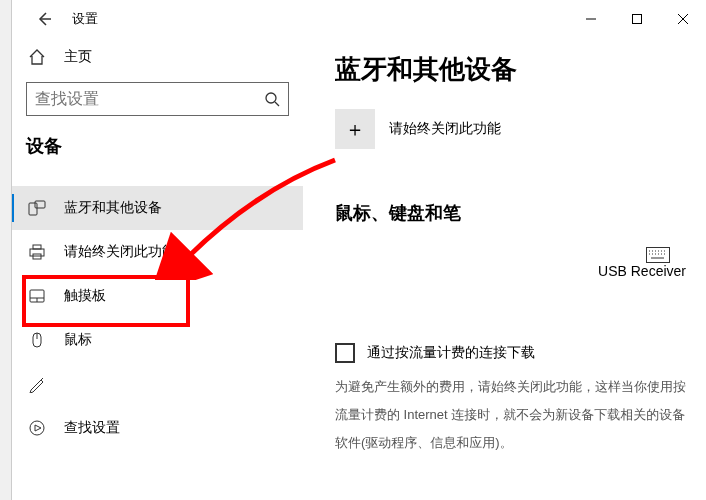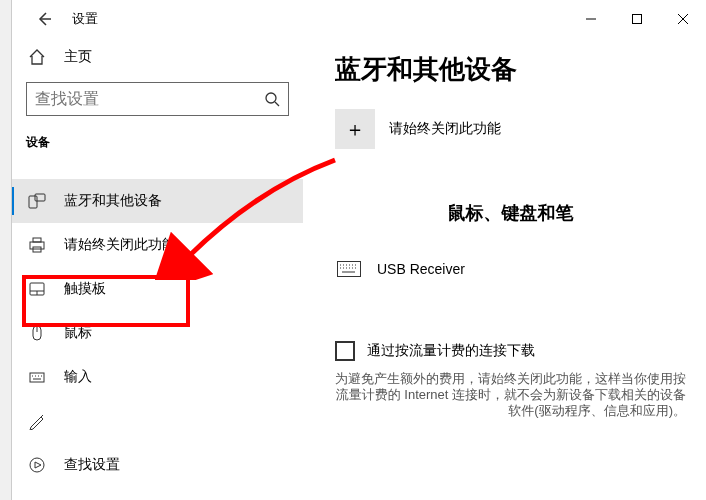--- a/index.html
+++ b/index.html
@@ -103,21 +103,21 @@
       outline: none;
       flex: 1;
       font-size: 16px;
       background: transparent;
     }
     .searchbox .sicon {
       color: #333;
     }
     .cat-label {
       font-weight: 600;
-      font-size: 12px;
+      font-size: 18px;
       padding: 6px 0 6px 14px;
     }
     .nav {
       margin-top: 22px;
     }
     .nav-item {
       display: flex;
       align-items: center;
       height: 44px;
       padding-left: 14px;
@@ -167,54 +167,53 @@
       background: #e6e6e6;
       display: flex;
       align-items: center;
       justify-content: center;
       font-size: 20px;
       margin-right: 14px;
     }
     .section-title {
       font-size: 18px;
       font-weight: 600;
-      margin-bottom: 30px;
-      text-align: center;
+      margin-bottom: 16px;
     }
     .device-row {
       display: flex;
       align-items: flex-end;
       padding: 6px 0;
       cursor: pointer;
+      flex-direction: column;
     }
     .device-row .dicon {
       width: 28px;
       margin-right: 14px;
       display: flex;
       justify-content: center;
     }
     .metered {
       margin-top: 58px;
-      text-align: right;
     }
     .checkbox-row {
       display: flex;
       align-items: center;
       margin-bottom: 10px;
     }
     .checkbox {
       width: 20px;
       height: 20px;
       border: 2px solid #333;
       margin-right: 12px;
     }
     .desc {
       font-size: 13px;
       color: #555;
-      line-height: 16px;
+      line-height: 28px;
     }
     
     .arrow-svg {
       position: absolute;
       left: 155px;
       top: 150px;
       width: 200px;
       height: 130px;
       pointer-events: none;
     }
@@ -310,29 +309,20 @@
             <svg width="18" height="18" viewBox="0 0 18 18">
                 <rect x="5" y="2" width="8" height="14" rx="4" stroke="#333" fill="none"></rect>
                 <path d="M9 2 V8" stroke="#333"></path>
               </svg>
           </span>
           <span>鼠标</span>
         </div>
         <div class="nav-item">
           <span class="icon">
             <svg width="18" height="18" viewBox="0 0 18 18">
-                <rect x="2" y="5" width="14" height="9" stroke="#333" fill="none"></rect>
-                <path d="M4 8 H5 M7 8 H8 M10 8 H11 M13 8 H14 M5 11 H13" stroke="#333"></path>
-              </svg>
-          </span>
-          <span>输入</span>
-        </div>
-        <div class="nav-item">
-          <span class="icon">
-            <svg width="18" height="18" viewBox="0 0 18 18">
                 <path d="M3 15 L13 5 L15 7 L5 17 L2 18 Z M13 5 L15 3" stroke="#333" fill="none"></path>
               </svg>
           </span>
         </div>
         <div class="nav-item">
           <span class="icon">
             <svg width="18" height="18" viewBox="0 0 18 18">
                 <circle cx="9" cy="9" r="7" stroke="#333" fill="none"></circle>
                 <path d="M7 6 L13 9 L7 12 Z" stroke="#333" fill="none"></path>
               </svg>

